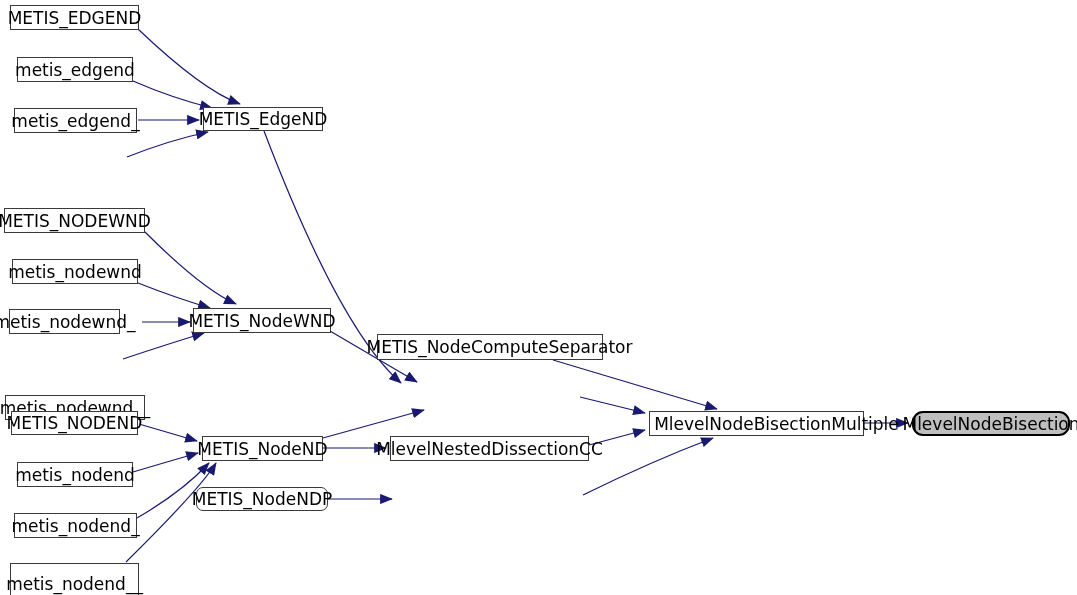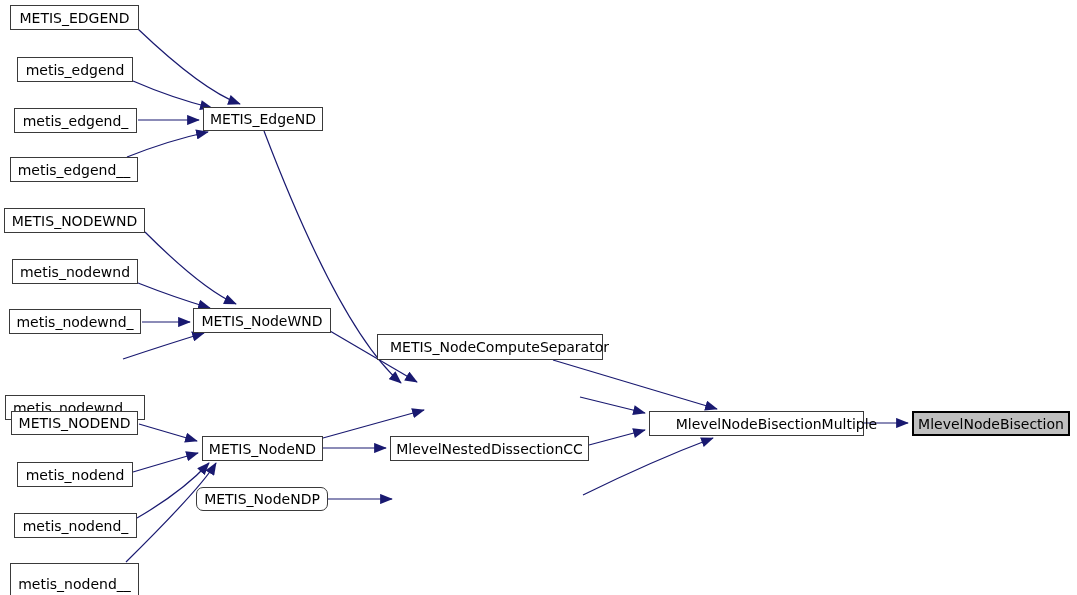--- a/index.html
+++ b/index.html
@@ -10,21 +10,21 @@
     font-family:"DejaVu Sans","Liberation Sans",sans-serif;
     overflow:hidden;
   }
   #edge-layer{position:absolute;left:0;top:0;width:100%;height:100%;}
   .node{
     position:absolute;
     box-sizing:border-box;
     background:#ffffff;
     border:1.5px solid #3a3a3a;
     display:flex;align-items:center;justify-content:center;
-    font-size:14px;
+    font-size:17px;
     color:#000000;
     white-space:nowrap;
     cursor:pointer;
   }
   .node.hl{
     background:#bfbfbf;
     border:2px solid #000000;
   }
 </style>
 </head>
@@ -57,30 +57,29 @@
       <path d="M553,360 L717,409" fill="none" stroke="#191970" stroke-width="1.2" marker-end="url(#arrow)"></path>
       <path d="M580,397 L645,413" fill="none" stroke="#191970" stroke-width="1.2" marker-end="url(#arrow)"></path>
       <path d="M589,445 L645,430" fill="none" stroke="#191970" stroke-width="1.2" marker-end="url(#arrow)"></path>
       <path d="M583,495 Q652,461 713,438" fill="none" stroke="#191970" stroke-width="1.2" marker-end="url(#arrow)"></path>
       <path d="M864,423 L908,423" fill="none" stroke="#191970" stroke-width="1.2" marker-end="url(#arrow)"></path>
     </svg>
 
 <div class="node" style="left: 10px; top: 5px; width: 129px; height: 25px;">METIS_EDGEND</div>
     <div class="node" style="left: 17px; top: 57px; width: 116px; height: 25px;">metis_edgend</div>
     <div class="node" style="left: 14px; top: 108px; width: 123px; height: 25px;">metis_edgend_</div>
-    <div class="node" style="left: 10px; top: 157px; width: 128px; height: 25px;">metis_edgend__</div>
     <div class="node" style="left: 4px; top: 208px; width: 141px; height: 25px;">METIS_NODEWND</div>
     <div class="node" style="left: 12px; top: 259px; width: 126px; height: 25px;">metis_nodewnd</div>
-    <div class="node" style="left: 9px; top: 309px; width: 132px; height: 25px;">metis_nodewnd_</div>
+    <div class="node" style="left: 9px; top: 309px; width: 111px; height: 25px;">metis_nodewnd_</div>
     <div class="node" style="left: 5px; top: 360px; width: 140px; height: 25px; margin-top: 35px;">metis_nodewnd__</div>
     <div class="node" style="left: 11px; top: 411px; width: 127px; height: 24px;">METIS_NODEND</div>
     <div class="node" style="left: 17px; top: 462px; width: 116px; height: 25px;">metis_nodend</div>
     <div class="node" style="left: 14px; top: 513px; width: 123px; height: 25px;">metis_nodend_</div>
     <div class="node" style="left: 10px; top: 563px; width: 129px; height: 42px;">metis_nodend__</div>
     <div class="node" style="left: 203px; top: 107px; width: 120px; height: 24px;">METIS_EdgeND</div>
     <div class="node" style="left: 193px; top: 308px; width: 138px; height: 25px;">METIS_NodeWND</div>
     <div class="node" style="left: 202px; top: 436px; width: 121px; height: 25px;">METIS_NodeND</div>
     <div class="node" style="left: 196px; top: 487px; width: 132px; height: 24px; border-radius: 7px;">METIS_NodeNDP</div>
     <div class="node" style="left: 377px; top: 334px; width: 226px; height: 26px; padding-left: 19px;">METIS_NodeComputeSeparator</div>
     <div class="node" style="left: 390px; top: 436px; width: 199px; height: 25px;">MlevelNestedDissectionCC</div>
     <div class="node" style="left: 649px; top: 411px; width: 215px; height: 25px; padding-left: 40px;">MlevelNodeBisectionMultiple</div>
-    <div class="node hl" style="left: 912px; top: 411px; width: 158px; height: 25px;">MlevelNodeBisection</div>
+    <div class="node hl" style="left: 912px; top: 411px; width: 158px; height: 25px; border-radius: 11px;">MlevelNodeBisection</div>
   </div>
 
 </body></html>

